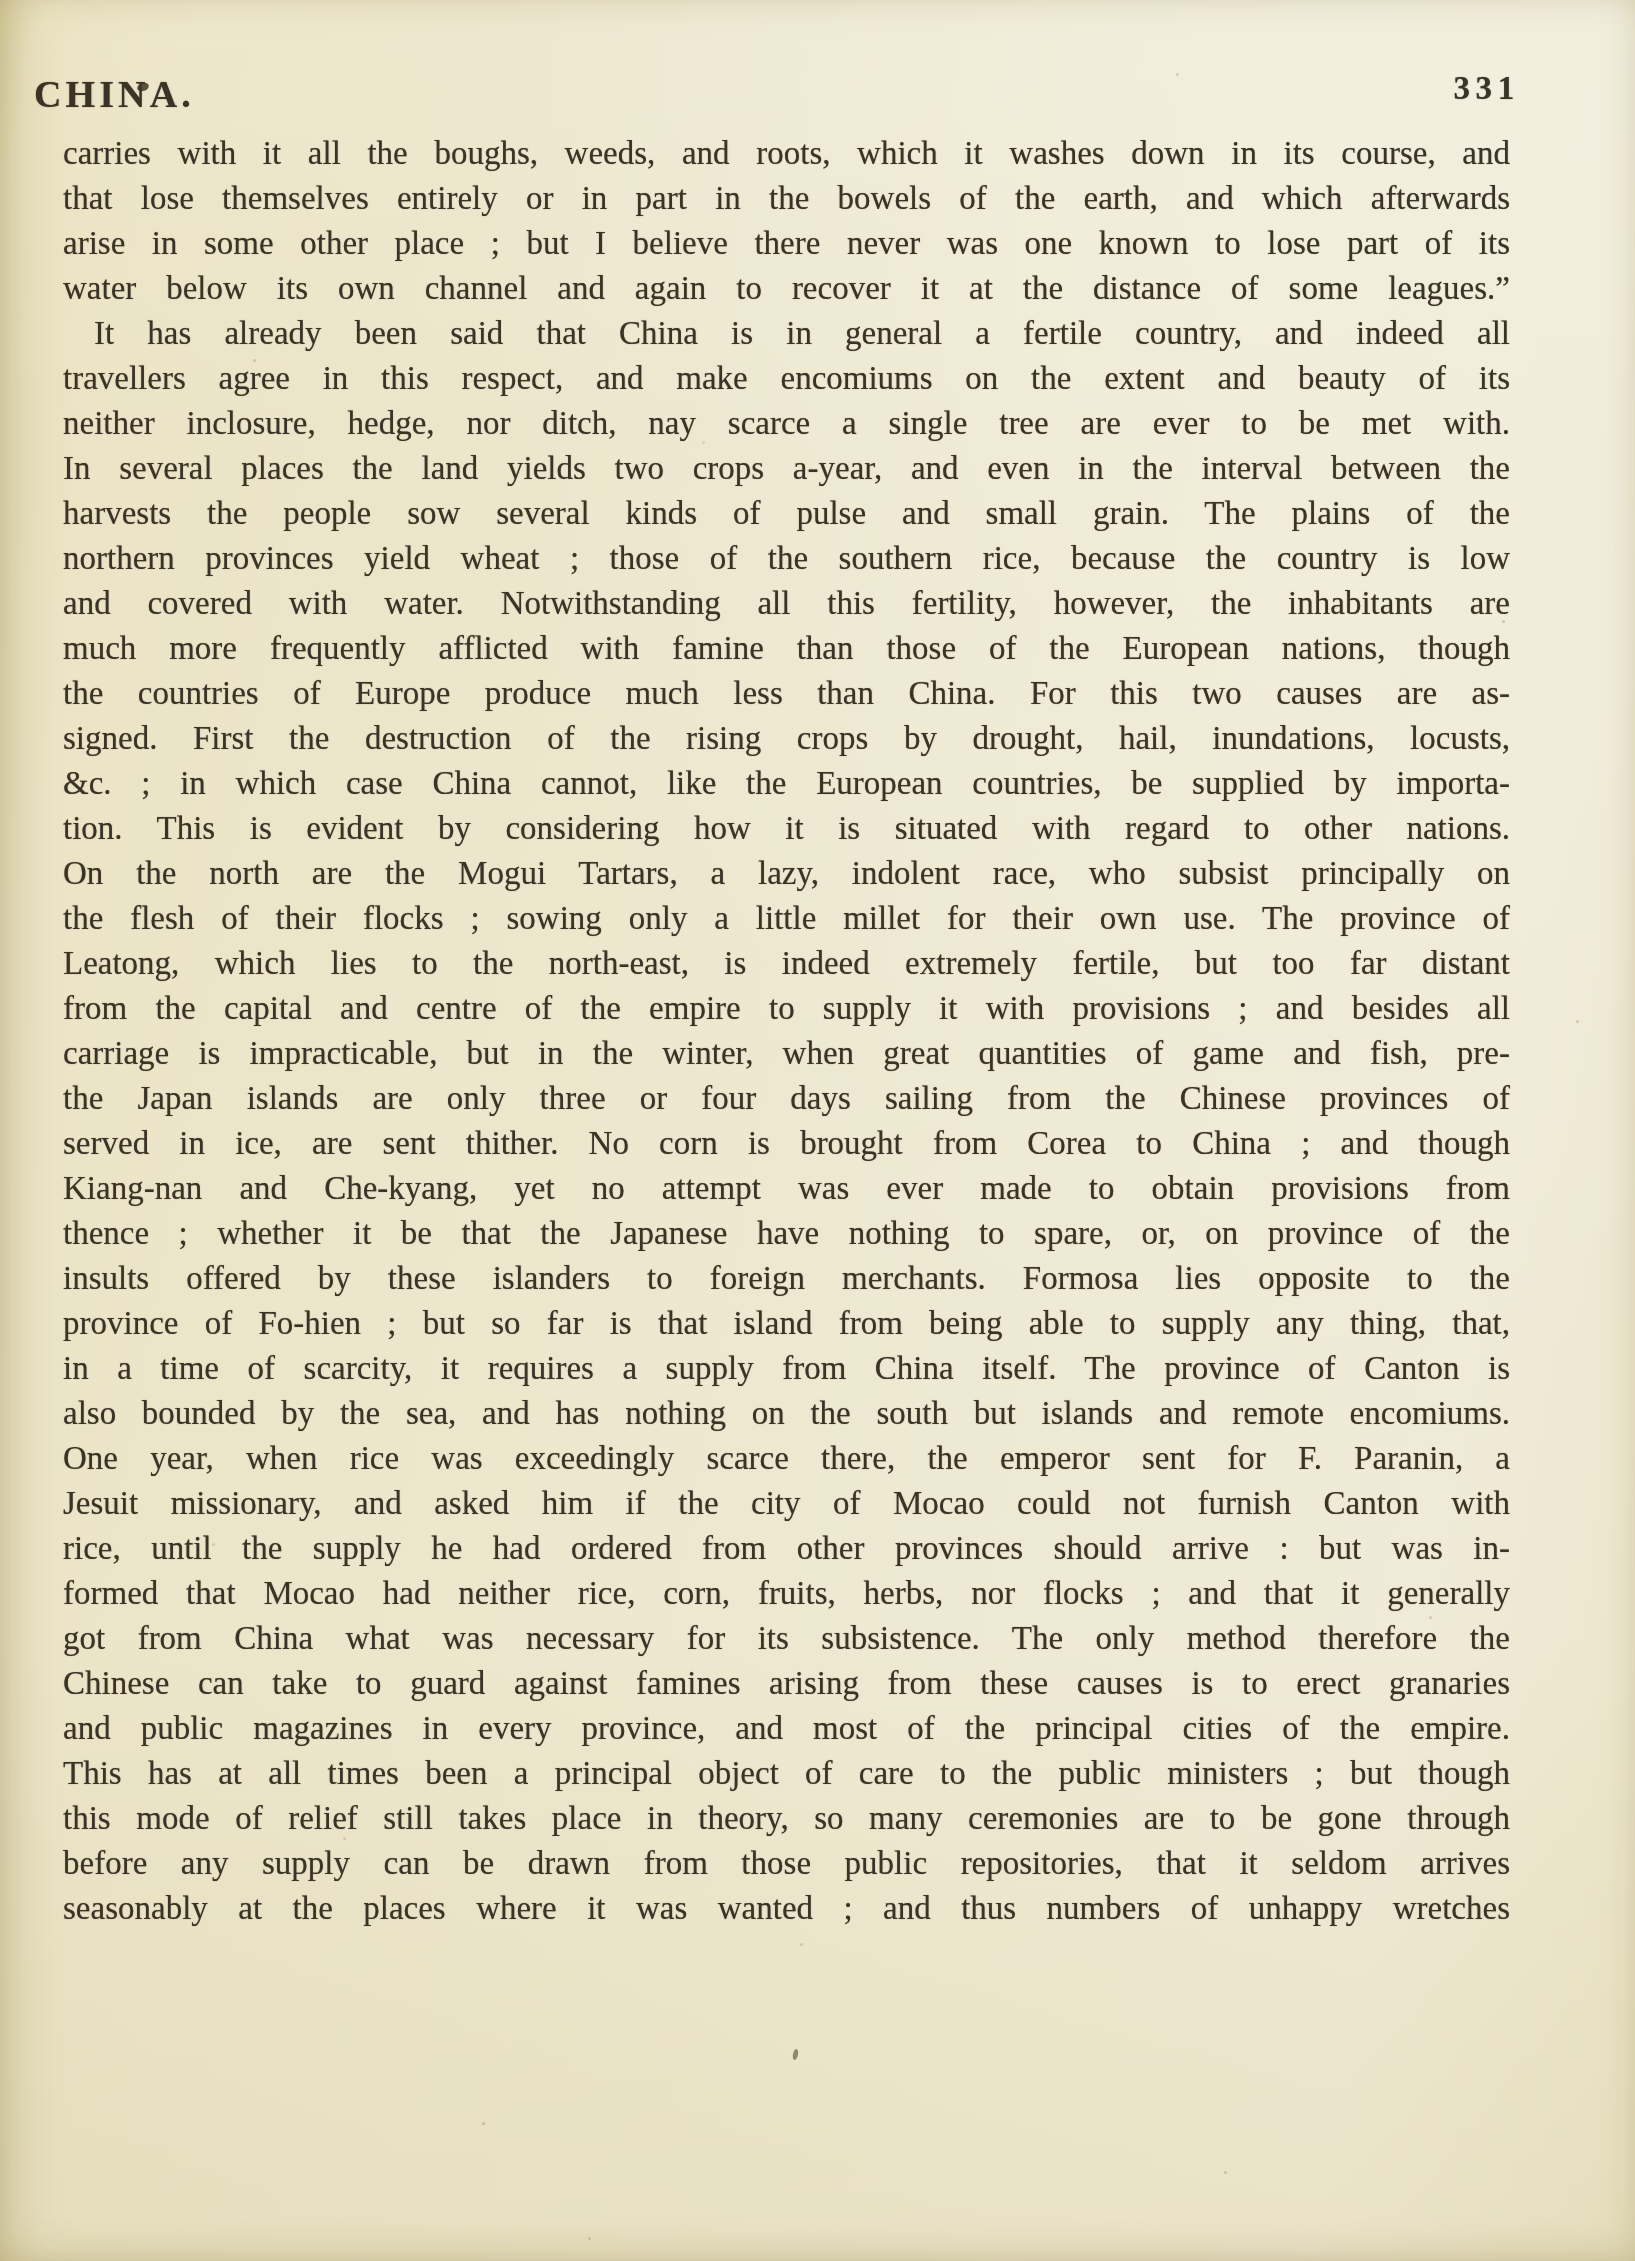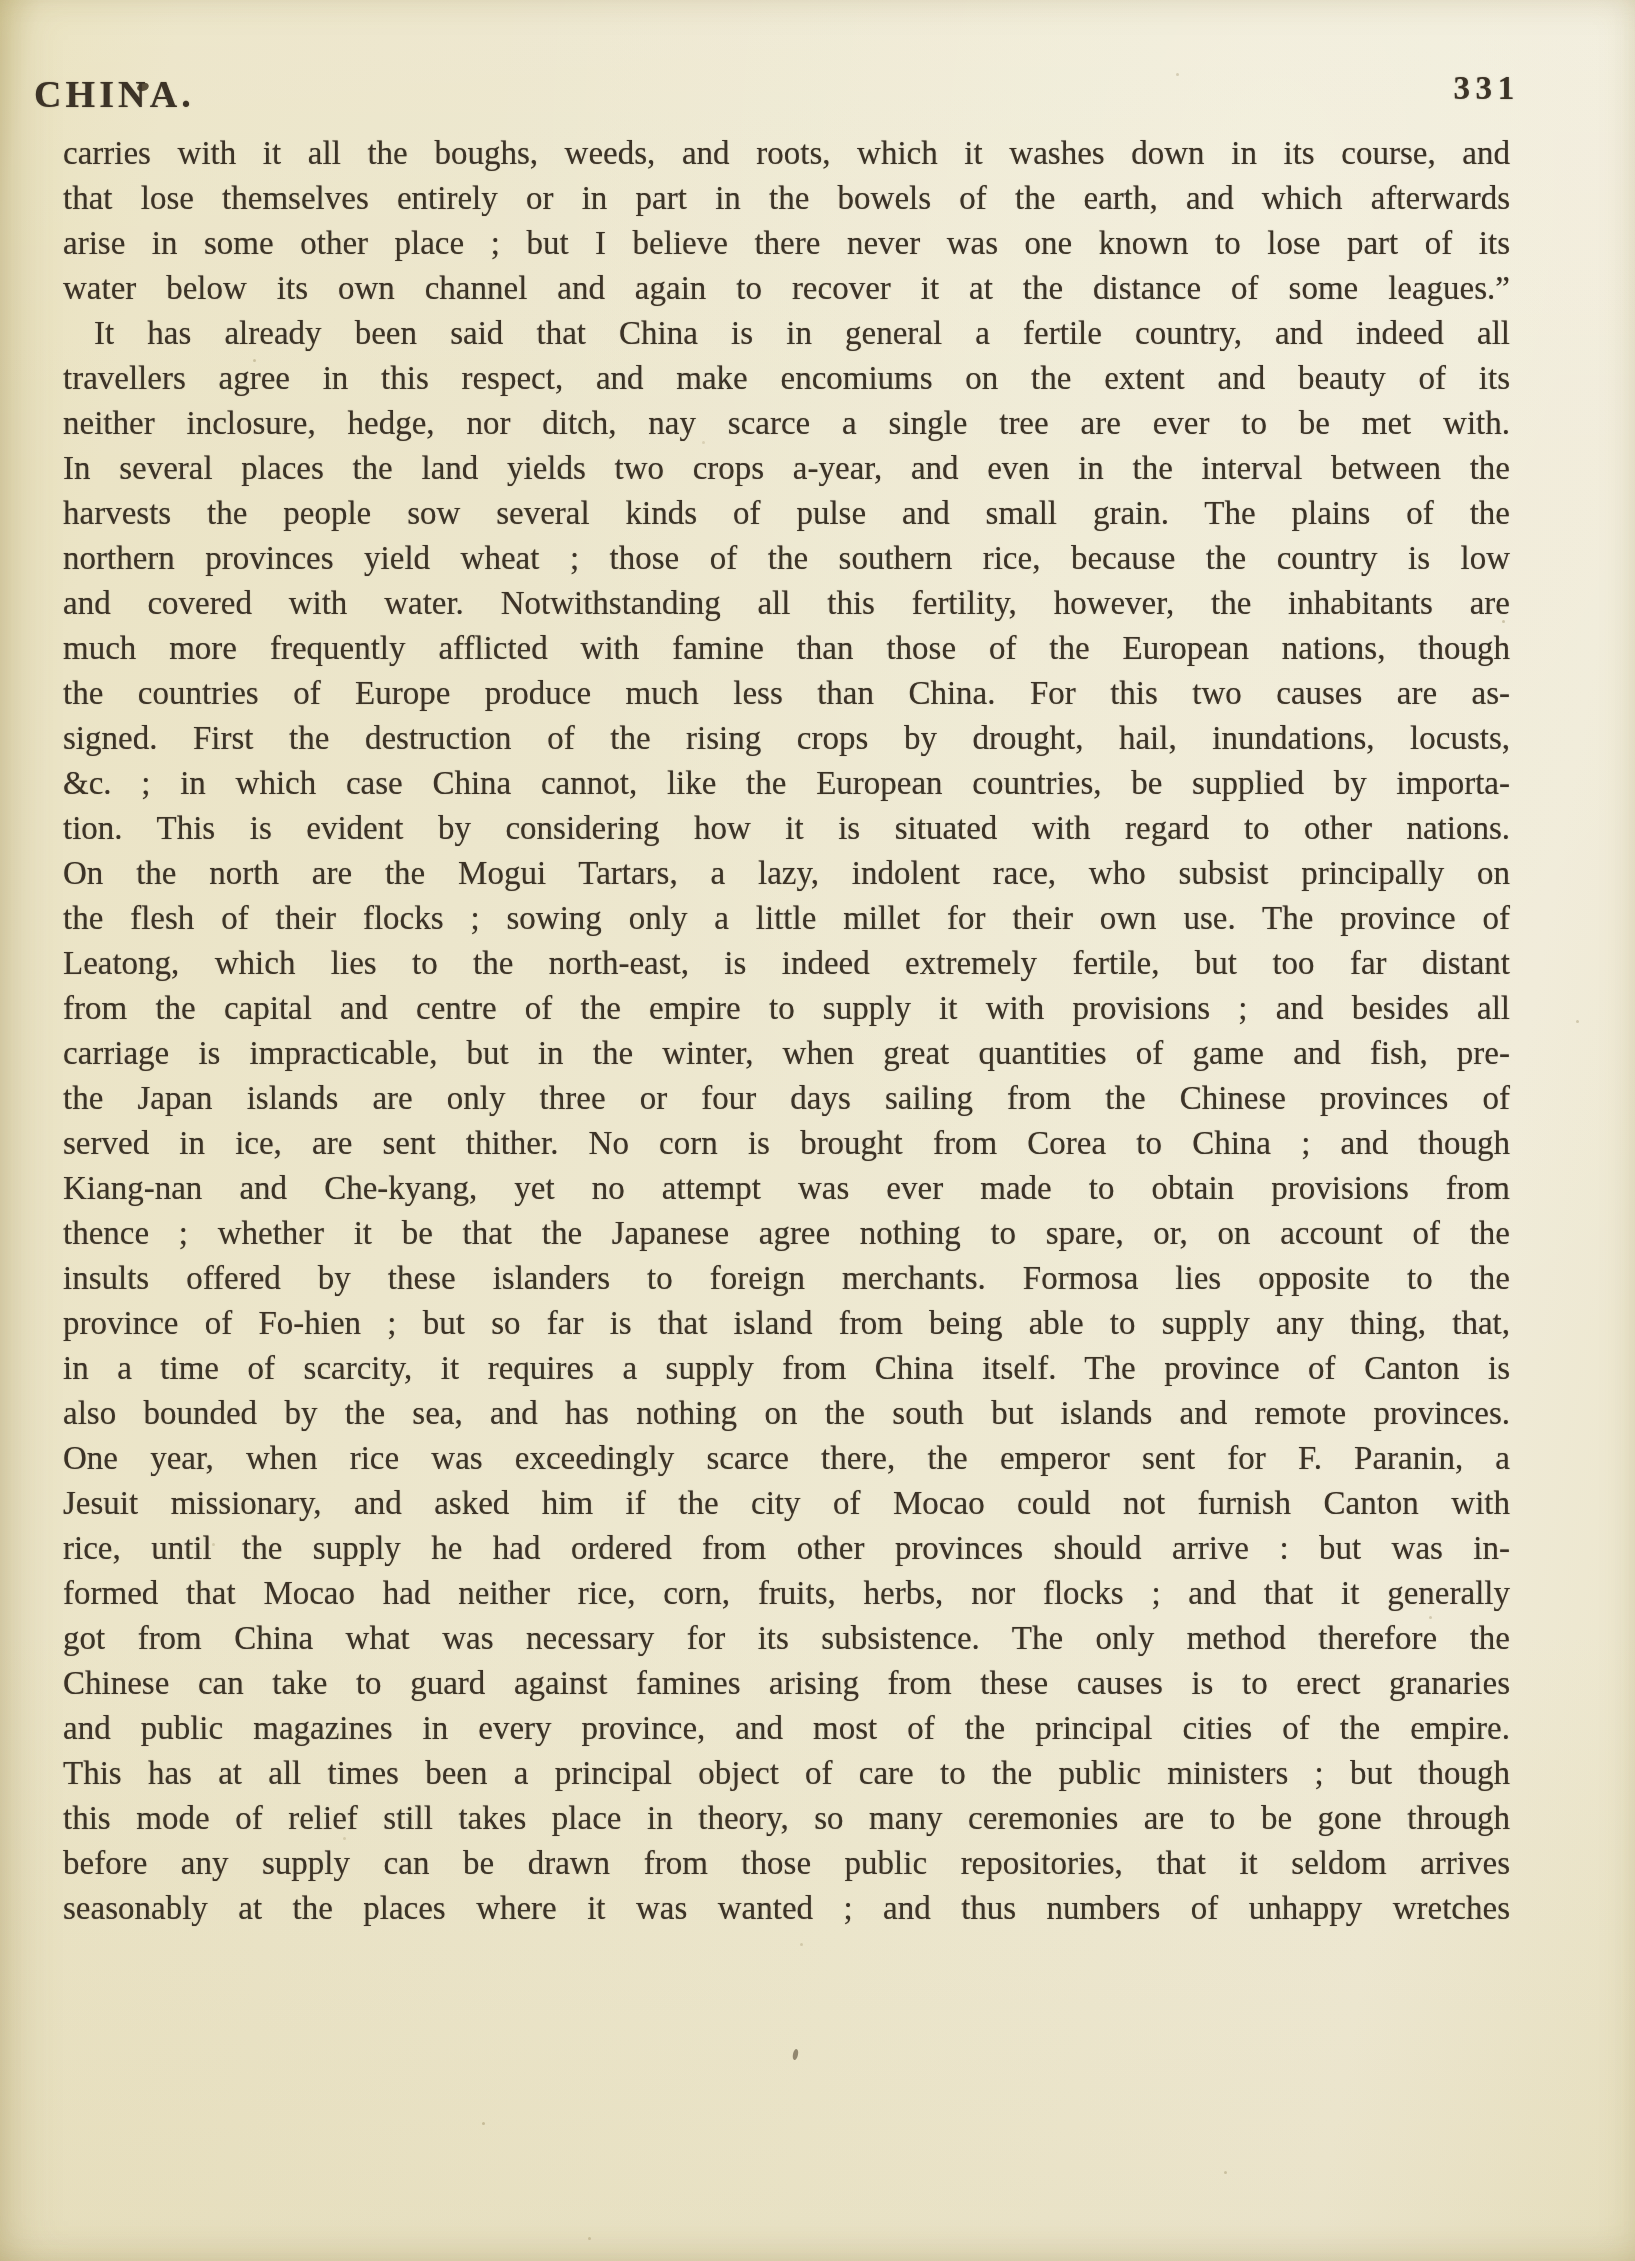--- a/index.html
+++ b/index.html
@@ -111,25 +111,25 @@
       <div class="line">&amp;c. ; in which case China cannot, like the European countries, be supplied by importa-</div>
       <div class="line">tion.  This is evident by considering how it is situated with regard to other nations.</div>
       <div class="line">On the north are the Mogui Tartars, a lazy, indolent race, who subsist principally on</div>
       <div class="line">the flesh of their flocks ; sowing only a little millet for their own use.  The province of</div>
       <div class="line">Leatong, which lies to the north-east, is indeed extremely fertile, but too far distant</div>
       <div class="line">from the capital and centre of the empire to supply it with provisions ; and besides all</div>
       <div class="line">carriage is impracticable, but in the winter, when great quantities of game and fish, pre-</div>
       <div class="line">the Japan islands are only three or four days sailing from the Chinese provinces of</div>
       <div class="line">served in ice, are sent thither.  No corn is brought from Corea to China ; and though</div>
       <div class="line">Kiang-nan and Che-kyang, yet no attempt was ever made to obtain provisions from</div>
-      <div class="line">thence ; whether it be that the Japanese agree nothing to spare, or, on account of the</div>
+      <div class="line">thence ; whether it be that the Japanese have nothing to spare, or, on province of the</div>
       <div class="line">insults offered by these islanders to foreign merchants.  Formosa lies opposite to the</div>
       <div class="line">province of Fo-hien ; but so far is that island from being able to supply any thing, that,</div>
       <div class="line">in a time of scarcity, it requires a supply from China itself.  The province of Canton is</div>
-      <div class="line">also bounded by the sea, and has nothing on the south but islands and remote provinces.</div>
+      <div class="line">also bounded by the sea, and has nothing on the south but islands and remote encomiums.</div>
       <div class="line">One year, when rice was exceedingly scarce there, the emperor sent for F. Paranin, a</div>
       <div class="line">Jesuit missionary, and asked him if the city of Mocao could not furnish Canton with</div>
       <div class="line">rice, until the supply he had ordered from other provinces should arrive : but was in-</div>
       <div class="line">formed that Mocao had neither rice, corn, fruits, herbs, nor flocks ; and that it generally</div>
       <div class="line">got from China what was necessary for its subsistence.  The only method therefore the</div>
       <div class="line">Chinese can take to guard against famines arising from these causes is to erect granaries</div>
       <div class="line">and public magazines in every province, and most of the principal cities of the empire.</div>
       <div class="line">This has at all times been a principal object of care to the public ministers ; but though</div>
       <div class="line">this mode of relief still takes place in theory, so many ceremonies are to be gone through</div>
       <div class="line">before any supply can be drawn from those public repositories, that it seldom arrives</div>

